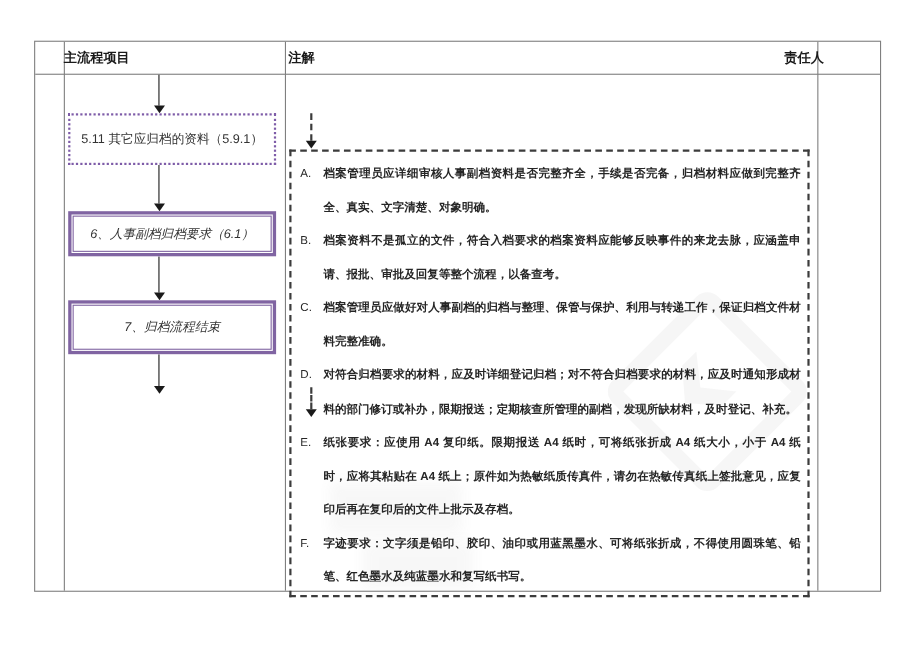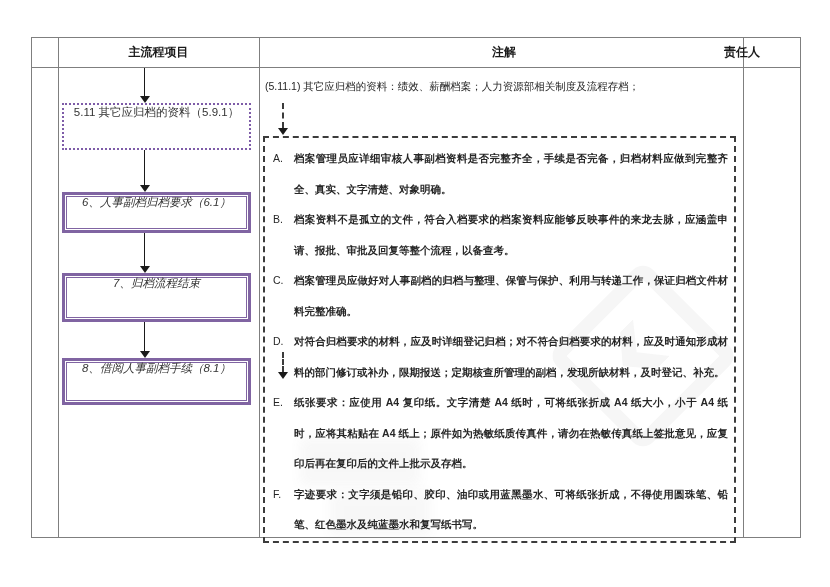--- a/index.html
+++ b/index.html
@@ -5,29 +5,29 @@
   html,body{margin:0;padding:0;background:#fff;}
   .canvas{
     position:relative;width:830px;height:587px;background:#fff;overflow:hidden;
     font-family:"Liberation Sans","DejaVu Sans",sans-serif;color:#262626;
   }
   
   .tbl{position:absolute;left:31px;top:37px;width:770px;height:501px;
        border:1px solid #7f7f7f;box-sizing:border-box;}
   .vline{position:absolute;top:0;bottom:0;width:1px;background:#7f7f7f;}
   .hline{position:absolute;left:0;right:0;height:1px;background:#7f7f7f;}
-  .th{position:absolute;top:0;height:29px;line-height:29px;text-align:center;
+  .th{position:absolute;top:0;height:29px;line-height:29px;text-align:left;
       font-weight:bold;font-size:12px;color:#1a1a1a;}
   
   .fline{position:absolute;width:1px;background:#1a1a1a;left:144px;}
   .fhead{position:absolute;left:140px;width:0;height:0;
          border-left:5px solid transparent;border-right:5px solid transparent;
          border-top:7px solid #1a1a1a;}
   .fbox{position:absolute;left:62px;width:189px;box-sizing:border-box;
-        display:flex;justify-content:center;
+        display:flex;align-items:center;justify-content:center;
         font-size:11.5px;color:#333;background:#fff;text-align:center;}
   .fbox.dotted{border:2px dotted #7E5CA8;}
   .fbox.double{border:3px solid #8064A2;font-style:italic;}
   .fbox.double::before{content:"";position:absolute;inset:1px;border:1px solid #8064A2;}
   .fbox span{position:relative;z-index:2;white-space:nowrap;}
   
   .intro{position:absolute;left:265px;top:73px;width:472px;font-size:10.5px;
          line-height:26px;color:#262626;}
   .dashline{position:absolute;width:0;border-left:2px dashed #3c3c3c;z-index:5;}
   .dashhead{position:absolute;width:0;height:0;z-index:5;
@@ -84,26 +84,22 @@
 
   <div class="fbox dotted" style="top:103px;height:47px">
     <span>5.11 其它应归档的资料（5.9.1）</span>
   </div>
   <div class="fbox double" style="top:192px;height:41px">
     <span>6、人事副档归档要求（6.1）</span>
   </div>
   <div class="fbox double" style="top:273px;height:49px">
     <span>7、归档流程结束</span>
   </div>
-  <div class="fbox double" style="top:358px;height:47px">
-    <span>8、借阅人事副档手续（8.1）</span>
-  </div>
 
   <div class="intro">
-    <div>(5.11.1) 其它应归档的资料：绩效、薪酬档案；人力资源部相关制度及流程存档；</div>
   </div>
 
   <div class="dashline" style="left:282px;top:103px;height:25px"></div>
   <div class="dashhead" style="left:278px;top:128px"></div>
 
   <div class="dashline" style="left:282px;top:352px;height:20px"></div>
   <div class="dashhead" style="left:278px;top:372px"></div>
 
   <div class="notebox">
     <div class="nitem">
@@ -117,21 +113,21 @@
     <div class="nitem">
       <div class="nlabel">C.</div>
       <div class="ntext">档案管理员应做好对人事副档的归档与整理、保管与保护、利用与转递工作，保证归档文件材料完整准确。</div>
     </div>
     <div class="nitem">
       <div class="nlabel">D.</div>
       <div class="ntext">对符合归档要求的材料，应及时详细登记归档；对不符合归档要求的材料，应及时通知形成材料的部门修订或补办，限期报送；定期核查所管理的副档，发现所缺材料，及时登记、补充。</div>
     </div>
     <div class="nitem">
       <div class="nlabel">E.</div>
-      <div class="ntext">纸张要求：应使用 A4 复印纸。文字清楚 A4 纸时，可将纸张折成 A4 纸大小，小于 A4 纸时，应将其粘贴在 A4 纸上；原件如为热敏纸质传真件，请勿在热敏传真纸上签批意见，应复印后再在复印后的文件上批示及存档。</div>
+      <div class="ntext">纸张要求：应使用 A4 复印纸。限期报送 A4 纸时，可将纸张折成 A4 纸大小，小于 A4 纸时，应将其粘贴在 A4 纸上；原件如为热敏纸质传真件，请勿在热敏传真纸上签批意见，应复印后再在复印后的文件上批示及存档。</div>
     </div>
     <div class="nitem">
       <div class="nlabel">F.</div>
       <div class="ntext">字迹要求：文字须是铅印、胶印、油印或用蓝黑墨水、可将纸张折成，不得使用圆珠笔、铅笔、红色墨水及纯蓝墨水和复写纸书写。</div>
     </div>
   </div>
 
 </div>
 
 </body></html>

